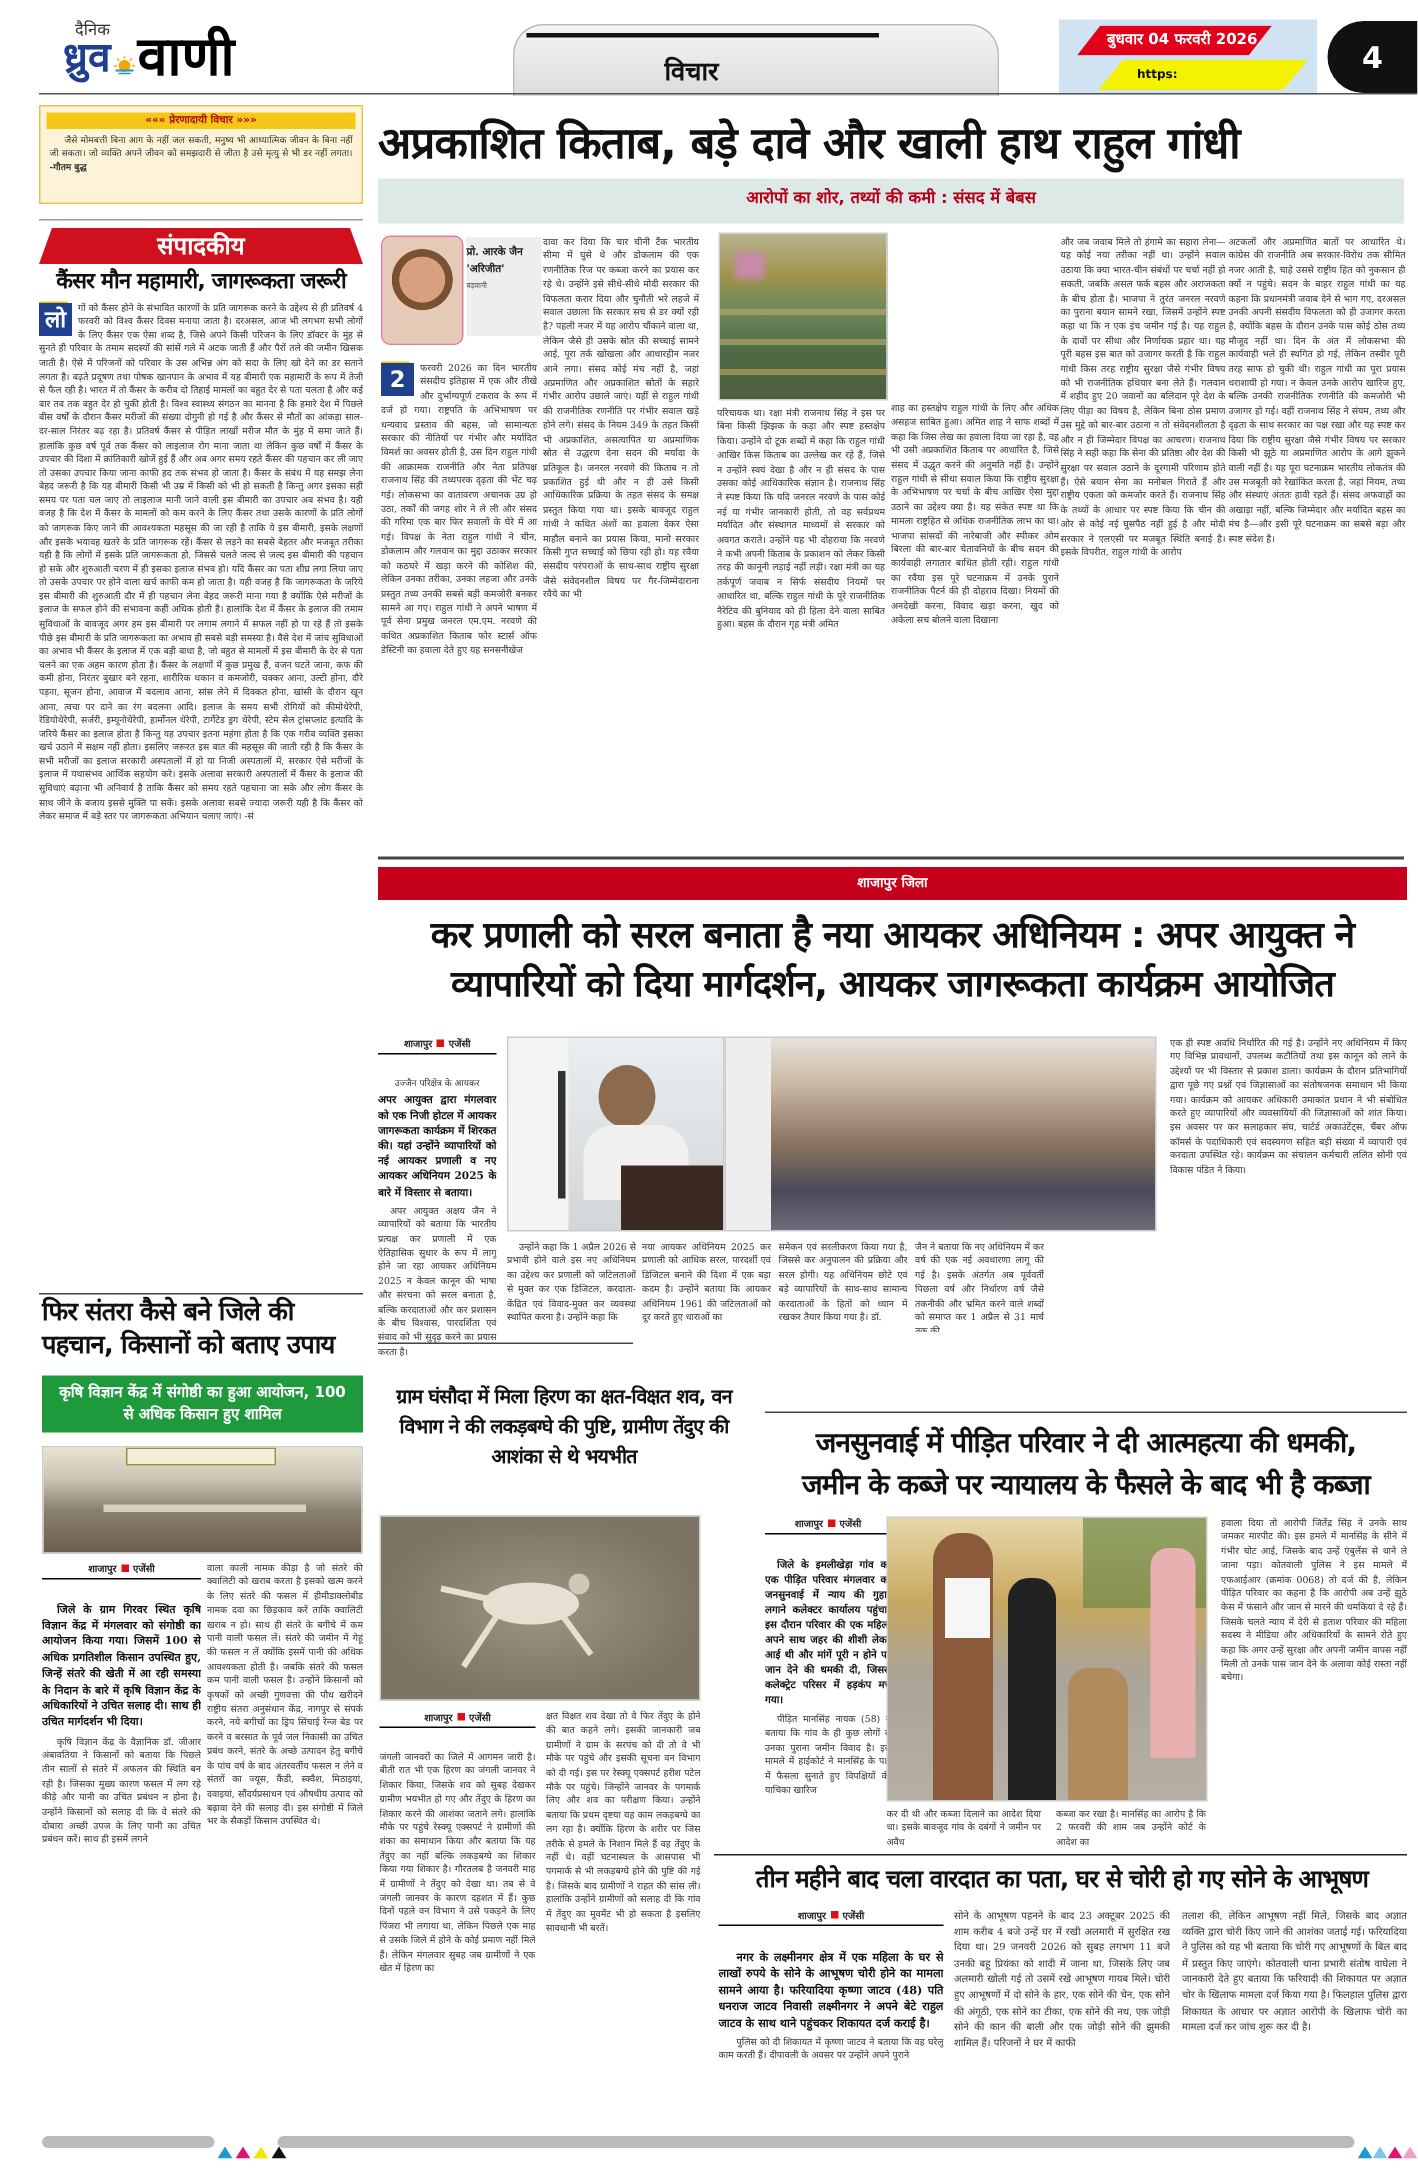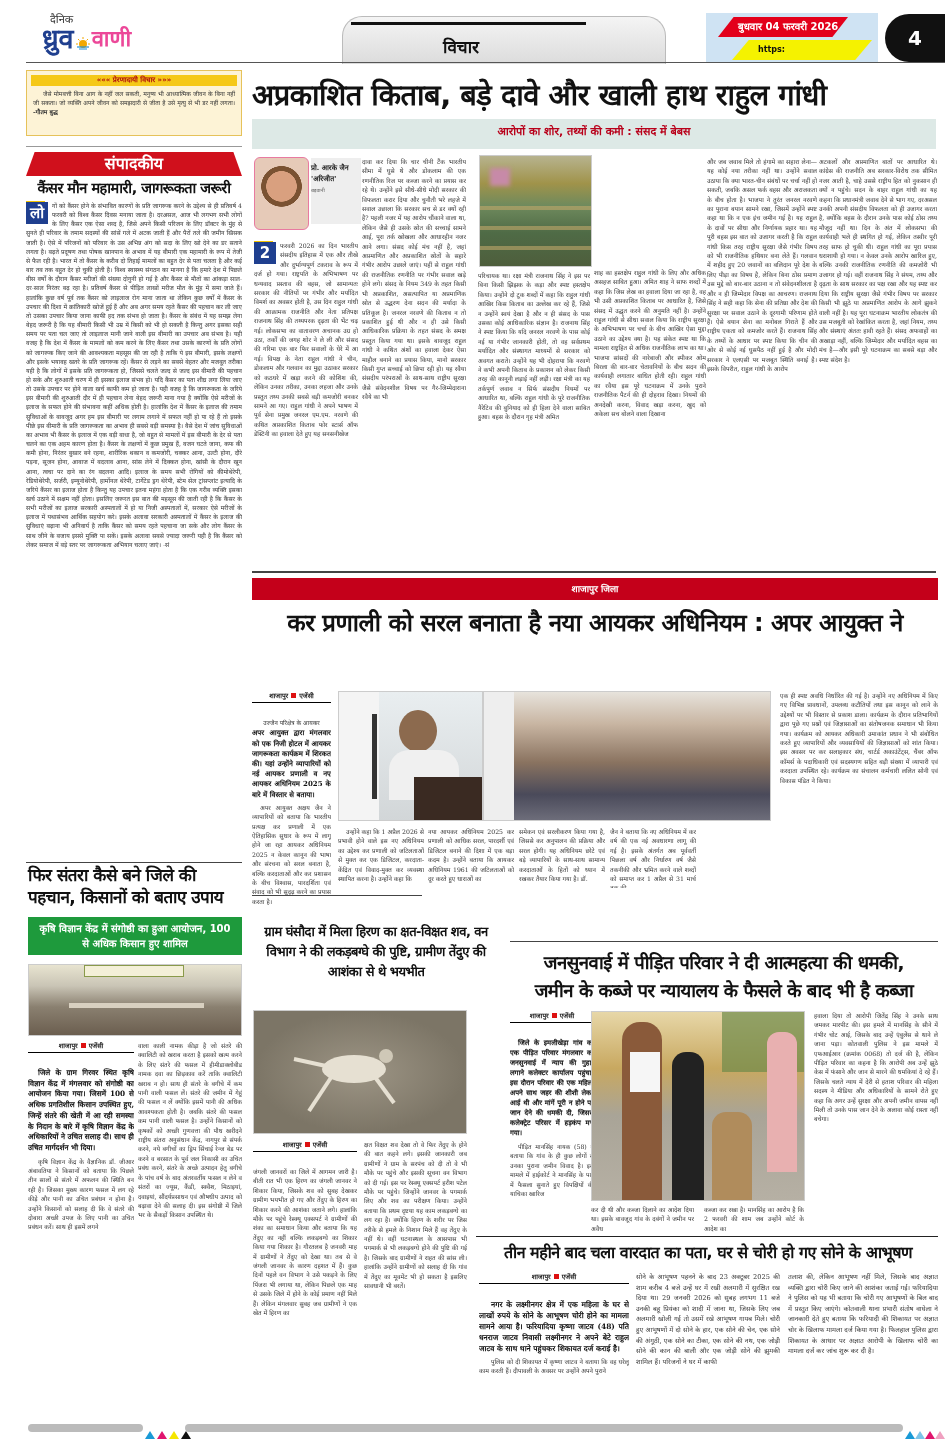--- a/index.html
+++ b/index.html
@@ -31,21 +31,21 @@
               <line x1="7" y1="0" x2="7" y2="2"></line>
               <line x1="0" y1="7" x2="2" y2="7"></line>
               <line x1="12" y1="7" x2="14" y2="7"></line>
               <line x1="2" y1="2" x2="3.5" y2="3.5"></line>
               <line x1="12" y1="2" x2="10.5" y2="3.5"></line>
             </g>
             <line x1="1" y1="10" x2="13" y2="10" stroke="#1f8fd6" stroke-width="1.2"></line>
             <line x1="3" y1="12" x2="11" y2="12" stroke="#1f8fd6" stroke-width="1"></line>
           </svg>
       </span>
-      <span class="sans" style="font-size:22px;font-weight:bold;color:#ec4899">वाणी</span>
+      <span class="sans" style="font-size:36px;font-weight:bold;color:#000000">वाणी</span>
     </div>
   </div>
 
   <div class="abs" style="left:342px;top:16px;width:324px;height:48px;background:linear-gradient(#f4f4f4,#dcdcdc);border-radius:20px 20px 0 0;border:1px solid #bbb;border-bottom:none">
     <div class="abs" style="left:8px;top:5px;width:235px;height:3px;background:#111"></div>
     <div class="abs sans" style="left:100px;top:18px;font-size:17px;font-weight:bold;color:#111">विचार</div>
   </div>
 
   <div class="abs" style="left:706px;top:13px;width:172px;height:50px;background:#cfe3f3">
     <div class="abs sans" style="left:12px;top:4px;width:130px;height:20px;background:#e3001b;color:#fff;font-size:10px;font-weight:bold;line-height:20px;padding-left:20px;clip-path:polygon(12% 0,100% 0,88% 100%,0 100%)">बुधवार 04 फरवरी 2026</div>
@@ -101,20 +101,21 @@
   <span>शाह का हस्तक्षेप राहुल गांधी के लिए और अधिक असहज साबित हुआ। अमित शाह ने साफ शब्दों में कहा कि जिस लेख का हवाला दिया जा रहा है, वह भी उसी अप्रकाशित किताब पर आधारित है, जिसे संसद में उद्धृत करने की अनुमति नहीं है। उन्होंने राहुल गांधी से सीधा सवाल किया कि राष्ट्रीय सुरक्षा के अभिभाषण पर चर्चा के बीच आखिर ऐसा मुद्दा उठाने का उद्देश्य क्या है। यह संकेत स्पष्ट था कि मामला राष्ट्रहित से अधिक राजनीतिक लाभ का था। भाजपा सांसदों की नारेबाजी और स्पीकर ओम बिरला की बार-बार चेतावनियों के बीच सदन की कार्यवाही लगातार बाधित होती रही। राहुल गांधी का रवैया इस पूरे घटनाक्रम में उनके पुराने राजनीतिक पैटर्न की ही दोहराव दिखा। नियमों की अनदेखी करना, विवाद खड़ा करना, खुद को अकेला सच बोलने वाला दिखाना</span>
 </div>
 <div class="abs body-text" style="left:707px;top:157px;width:110px;height:406px">और जब जवाब मिले तो हंगामे का सहारा लेना—यह कोई नया तरीका नहीं था। उन्होंने सवाल उठाया कि क्या भारत-चीन संबंधों पर चर्चा नहीं हो सकती, जबकि असल फर्क बहस और अराजकता के बीच होता है। भाजपा ने तुरंत जनरल नरवणे का पुराना बयान सामने रखा, जिसमें उन्होंने स्पष्ट कहा था कि न एक इंच जमीन गई है। यह राहुल के दावों पर सीधा और निर्णायक प्रहार था। यह पूरी बहस इस बात को उजागर करती है कि राहुल गांधी किस तरह राष्ट्रीय सुरक्षा जैसे गंभीर विषय को भी राजनीतिक हथियार बना लेते हैं। गलवान में शहीद हुए 20 जवानों का बलिदान पूरे देश के लिए पीड़ा का विषय है, लेकिन बिना ठोस प्रमाण उस मुद्दे को बार-बार उठाना न तो संवेदनशीलता है और न ही जिम्मेदार विपक्ष का आचरण। राजनाथ सिंह ने सही कहा कि सेना की प्रतिष्ठा और देश की सुरक्षा पर सवाल उठाने के दूरगामी परिणाम होते हैं। ऐसे बयान सेना का मनोबल गिराते हैं और राष्ट्रीय एकता को कमजोर करते हैं। राजनाथ सिंह के तथ्यों के आधार पर स्पष्ट किया कि चीन की ओर से कोई नई घुसपैठ नहीं हुई है और मोदी सरकार ने एलएसी पर मजबूत स्थिति बनाई है। इसके विपरीत, राहुल गांधी के आरोप</div>
 <div class="abs body-text" style="left:819px;top:157px;width:118px;height:406px">अटकलों और अप्रमाणित बातों पर आधारित थे। कांग्रेस की राजनीति अब सरकार-विरोध तक सीमित नजर आती है, चाहे उससे राष्ट्रीय हित को नुकसान ही क्यों न पहुंचे। सदन के बाहर राहुल गांधी का यह कहना कि प्रधानमंत्री जवाब देने से भाग गए, दरअसल उनकी अपनी संसदीय विफलता को ही उजागर करता है, क्योंकि बहस के दौरान उनके पास कोई ठोस तथ्य मौजूद नहीं था। दिन के अंत में लोकसभा की कार्यवाही भले ही स्थगित हो गई, लेकिन तस्वीर पूरी तरह साफ हो चुकी थी। राहुल गांधी का पूरा प्रयास धराशायी हो गया। न केवल उनके आरोप खारिज हुए, बल्कि उनकी राजनीतिक रणनीति की कमजोरी भी उजागर हो गई। वहीं राजनाथ सिंह ने संयम, तथ्य और दृढ़ता के साथ सरकार का पक्ष रखा और यह स्पष्ट कर दिया कि राष्ट्रीय सुरक्षा जैसे गंभीर विषय पर सरकार किसी भी झूठे या अप्रमाणित आरोप के आगे झुकने वाली नहीं है। यह पूरा घटनाक्रम भारतीय लोकतंत्र की उस मजबूती को रेखांकित करता है, जहां नियम, तथ्य और संस्थाएं अंततः हावी रहते हैं। संसद अफवाहों का अखाड़ा नहीं, बल्कि जिम्मेदार और मर्यादित बहस का मंच है—और इसी पूरे घटनाक्रम का सबसे बड़ा और स्पष्ट संदेश है।</div>
 
 <div class="rule" style="left:252px;top:571px;width:684px;height:2px;background:#444"></div>
 <div class="abs sans" style="left:252px;top:578px;width:686px;height:22px;background:#c4001a;color:#fff;font-size:9px;font-weight:bold;text-align:center;line-height:22px">शाजापुर जिला</div>
 
 <div class="abs hl" style="left:252px;top:607px;width:686px;text-align:center;font-size:24px;line-height:33px">
   <div style="white-space:nowrap">कर प्रणाली को सरल बनाता है नया आयकर अधिनियम : अपर आयुक्त ने</div>
+  <div style="white-space:nowrap">व्यापारियों को दिया मार्गदर्शन, आयकर जागरूकता कार्यक्रम आयोजित</div>
 </div>
 
 <div class="abs" style="left:252px;top:691px;width:79px;height:197px">
   <div class="byline"><span>शाजापुर</span><span class="dot"></span><span>एजेंसी</span></div>
   <div class="body-text" style="text-align:center;font-size:6px">उज्जैन परिक्षेत्र के आयकर</div>
   <div class="body-text bold-text" style="font-size:7px;line-height:10.2px;margin-top:1px">अपर आयुक्त द्वारा मंगलवार को एक निजी होटल में आयकर जागरूकता कार्यक्रम में शिरकत की। यहां उन्होंने व्यापारियों को नई आयकर प्रणाली व नए आयकर अधिनियम 2025 के बारे में विस्तार से बताया।</div>
   <div class="body-text" style="margin-top:3px;height:120px;text-indent:8px">अपर आयुक्त अक्षय जैन ने व्यापारियों को बताया कि भारतीय प्रत्यक्ष कर प्रणाली में एक ऐतिहासिक सुधार के रूप में लागू होने जा रहा आयकर अधिनियम 2025 न केवल कानून की भाषा और संरचना को सरल बनाता है, बल्कि करदाताओं और कर प्रशासन के बीच विश्वास, पारदर्शिता एवं संवाद को भी सुदृढ़ करने का प्रयास करता है।</div>
 </div>
 
 <div class="photo" style="left:338px;top:691px;width:145px;height:130px;background:linear-gradient(#e9eef0,#d2d6d8)">

